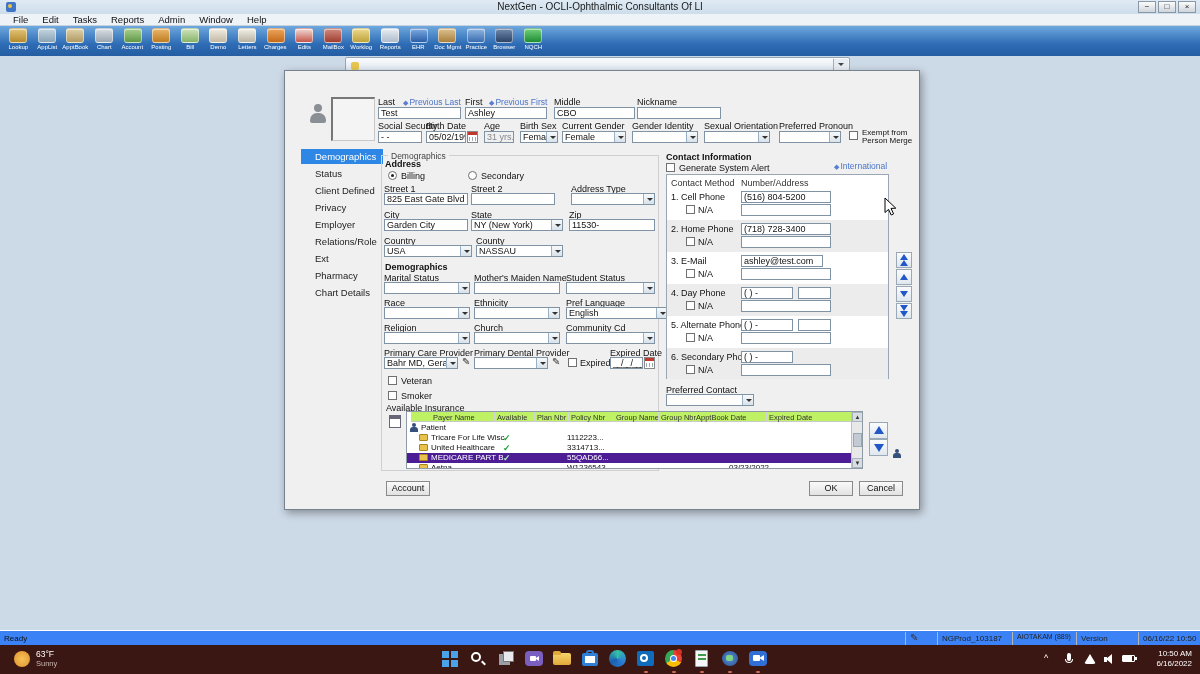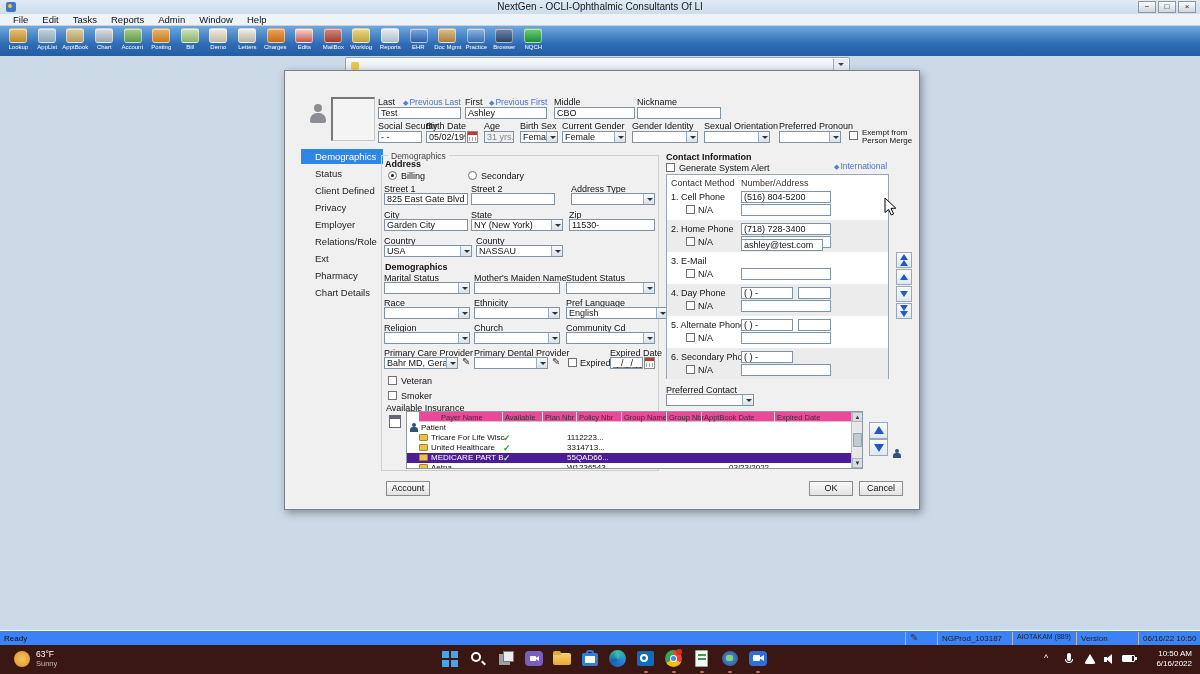--- a/index.html
+++ b/index.html
@@ -50,21 +50,21 @@
   .group-legend{position:absolute;left:6px;top:-5px;background:#f0f0f0;padding:0 3px;font-size:8.5px;color:#444}
   .cbox{position:absolute;left:381px;top:103px;width:223px;height:205px;border:1px solid #9aa6b2;background:#fff}
   .stripe{position:absolute;left:382px;width:221px;height:32px;background:#ececec}
   .btn{position:absolute;height:15px;background:linear-gradient(#fafafa,#e2e2e2);border:1px solid #8a8a8a;font-size:9px;text-align:center;line-height:13px}
   .ordbtn{position:absolute;width:16px;height:16px;background:linear-gradient(#fafcfe,#dfe7ee);border:1px solid #9aa8b6}
   .tri{width:0;height:0;position:absolute}
   .tri-up{border-left:4px solid transparent;border-right:4px solid transparent;border-bottom:6px solid #2257c8}
   .tri-dn{border-left:4px solid transparent;border-right:4px solid transparent;border-top:6px solid #2257c8}
   
   .instable{position:absolute;left:121px;top:340px;width:457px;height:58px;border:1px solid #8d9aa6;background:#fff;overflow:hidden}
-  .inshead{position:absolute;left:12px;top:0;width:445px;height:10px;background:#ec4899;border-bottom:1px solid #c9c9c9}
+  .inshead{position:absolute;left:4px;top:0;width:445px;height:10px;background:#bef264;border-bottom:1px solid #c9c9c9}
   .hcell{position:absolute;top:1px;font-size:7.5px;color:#333;white-space:nowrap}
   .vsep{position:absolute;top:0;width:1px;height:10px;background:#d5d5d5}
   .irow{position:absolute;left:0;width:445px;height:10px;font-size:8px;line-height:10px;white-space:nowrap}
   .irow.sel{background:#4c1d95;color:#fff}
   .folder{position:absolute;width:9px;height:7px;background:#e8c24a;border:1px solid #a8861e;border-radius:1px}
   .check{position:absolute;color:#17a034;font-weight:bold;font-size:9px;line-height:10px}
   .scroll{position:absolute;right:0;top:0;width:11px;height:56px;background:#e8e8e8;border-left:1px solid #c0c0c0}
   .sbtn{position:absolute;left:0;width:11px;height:10px;background:#d8dde2;border:1px solid #aab4bd;font-size:6px;text-align:center;line-height:8px;color:#333}
   .sthumb{position:absolute;left:1px;top:21px;width:9px;height:14px;background:#c2cbd3;border:1px solid #9aa6b0}
   
@@ -320,21 +320,21 @@
   <span class="lbl" style="left:413px;top:135px">N/A</span>
   <div class="tb" style="left:456px;top:133px;width:90px"></div>
 
   <span class="lbl" style="left:386px;top:154px">2. Home Phone</span>
   <div class="tb" style="left:456px;top:152px;width:90px">(718) 728-3400</div>
   <span class="chk" style="left:401px;top:166px"></span>
   <span class="lbl" style="left:413px;top:167px">N/A</span>
   <div class="tb" style="left:456px;top:165px;width:90px"></div>
 
   <span class="lbl" style="left:386px;top:186px">3. E-Mail</span>
-  <div class="tb" style="left:456px;top:168px;width:82px">ashley@test.com</div>
+  <div class="tb" style="left:456px;top:184px;width:82px">ashley@test.com</div>
   <span class="chk" style="left:401px;top:198px"></span>
   <span class="lbl" style="left:413px;top:199px">N/A</span>
   <div class="tb" style="left:456px;top:197px;width:90px"></div>
 
   <span class="lbl" style="left:386px;top:218px">4. Day Phone</span>
   <div class="tb" style="left:456px;top:216px;width:52px">(  )    -</div>
   <div class="tb" style="left:513px;top:216px;width:33px"></div>
   <span class="chk" style="left:401px;top:230px"></span>
   <span class="lbl" style="left:413px;top:231px">N/A</span>
   <div class="tb" style="left:456px;top:229px;width:90px"></div>

